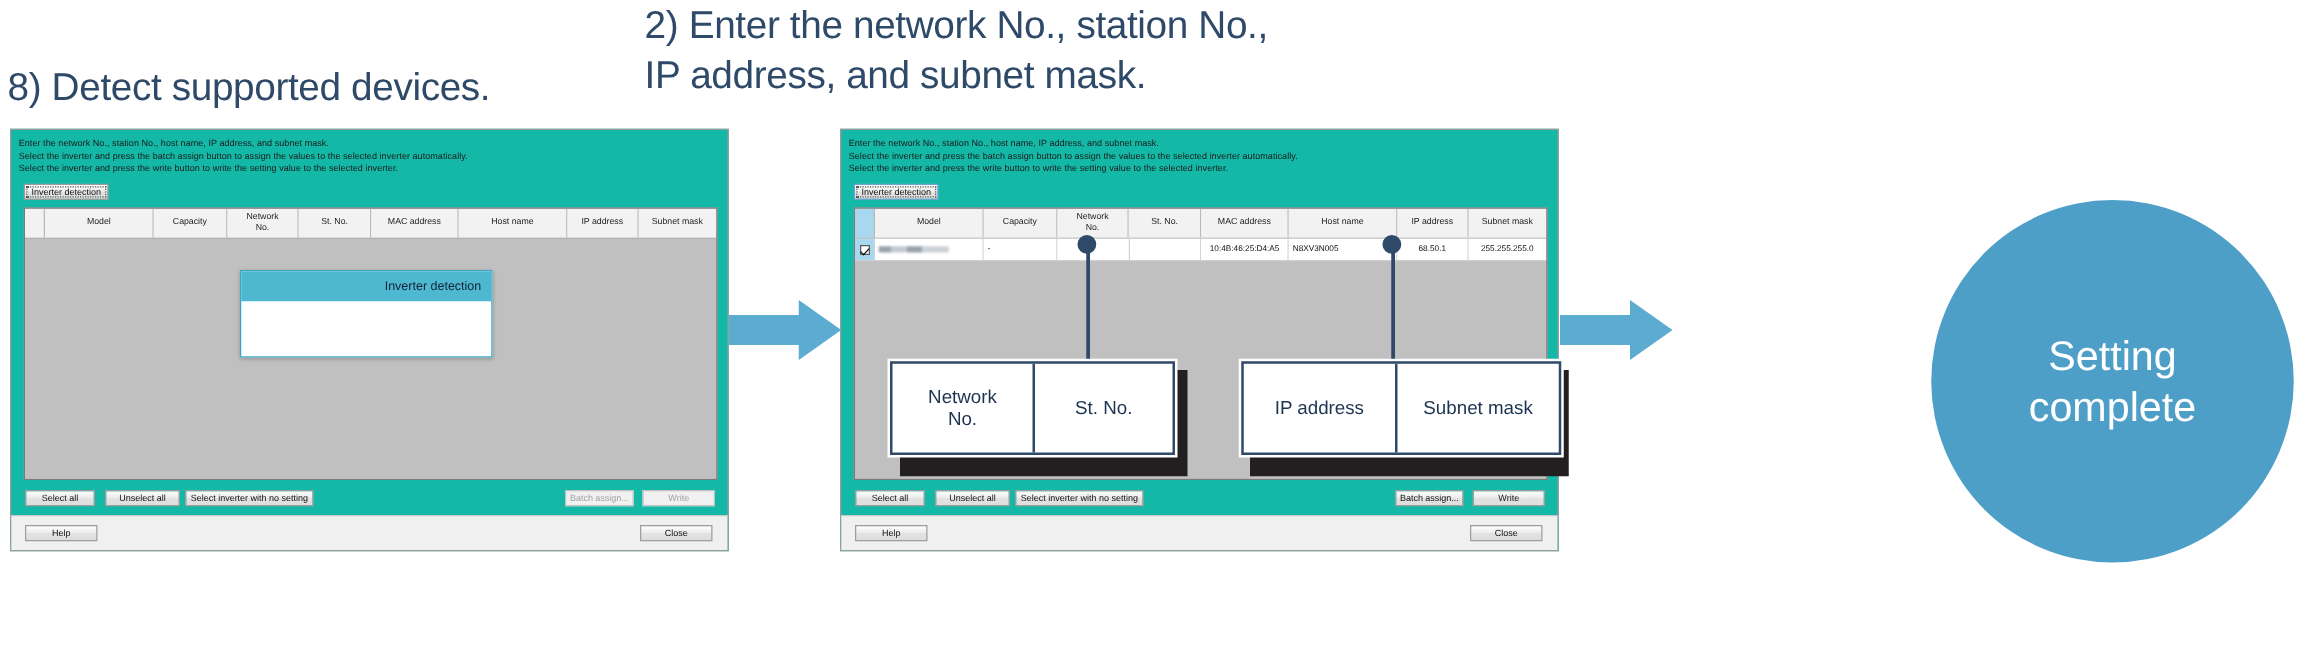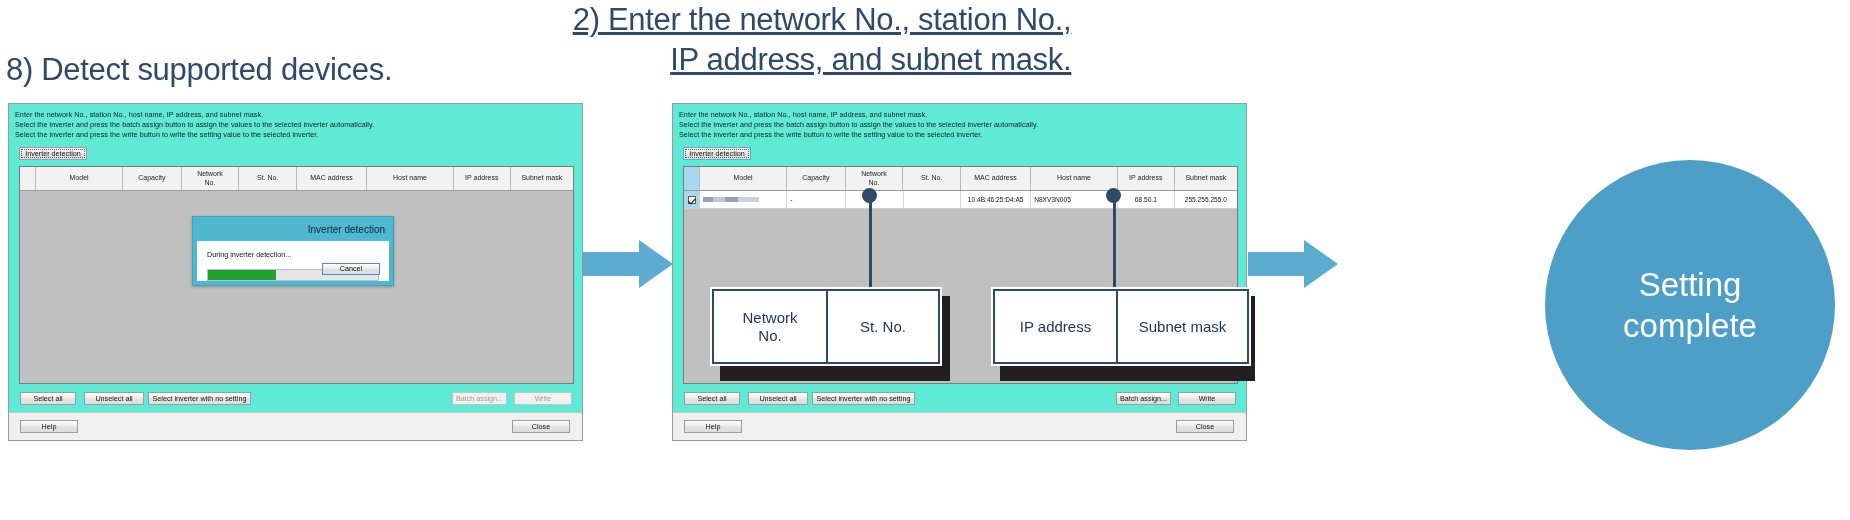--- a/index.html
+++ b/index.html
@@ -5,25 +5,25 @@
   * { box-sizing: border-box; margin:0; padding:0; }
   body {
     width:1850px; height:520px; background:#ffffff;
     font-family:"Liberation Sans", sans-serif; position:relative; overflow:hidden;
   }
   .heading {
     position:absolute; color:#2e4a68; font-size:31px; font-weight:400;
     letter-spacing:-0.3px; white-space:pre-line; line-height:1.28;
   }
   #h1 { left:6px; top:50px; }
-  #h2 { left:822px; top:0px; text-align:right; transform:translateX(-50%);text-decoration:underline; }
+  #h2 { left:765px; top:0px; text-align:left; transform:translateX(-50%); }
 
   
   .dlg {
-    position:absolute; background:#5eead4; border:1px solid #9a9a9a;
+    position:absolute; background:#14b8a6; border:1px solid #9a9a9a;
     font-size:7.2px; color:#111;
   }
   .dlg .instr { position:absolute; left:6px; top:6px; line-height:1.42; white-space:pre-line;
     font-size:7.2px; color:#1a1a1a; letter-spacing:0.05px;}
   .btn {
     background:linear-gradient(180deg,#fdfdfd 0%, #ececec 48%, #e2e2e2 52%, #dedede 100%);
     border:1px solid #9d9d9d; font-size:7.2px; color:#101010; text-align:center;
     display:flex; align-items:center; justify-content:center; font-family:"Liberation Sans", sans-serif;
     line-height:1;
   }
@@ -126,27 +126,20 @@
   <div class="btn disabled" style="position:absolute; left:443px; top:288px; width:55px; height:13px;">Batch assign...</div>
   <div class="btn disabled" style="position:absolute; left:505px; top:288px; width:58px; height:13px;">Write</div>
 
   <div class="footbar" style="bottom:0; height:28px;"></div>
   <div class="btn" style="position:absolute; left:11px; bottom:7px; width:58px; height:13px;">Help</div>
   <div class="btn" style="position:absolute; right:12px; bottom:7px; width:58px; height:13px;">Close</div>
 
   <div class="modal" style="left:183px; top:112px; width:202px; height:70px;">
     <div class="tbar">
       <span>Inverter detection</span>
-    </div>
-    <div class="body">
-      <div class="msg">During inverter detection...</div>
-      <div class="pbar">
-          <i id="pfill" style="width: 40%;"></i>
-        </div>
-      <div class="btn" style="position:absolute; right:9px; bottom:6px; width:58px; height:12px; border:1px solid #4a90c4;">Cancel</div>
     </div>
   </div>
 </div>
 
 <svg class="arrow" style="left:583px; top:238px;" width="92" height="52" viewBox="0 0 92 52">
   <path d="M0 14 L56 14 L56 2 L90 26 L56 50 L56 38 L0 38 Z" fill="#5cabd0"></path>
 </svg>
 
 <div class="dlg" id="dlg2" style="left:672px; top:103px; width:575px; height:338px;">
 

